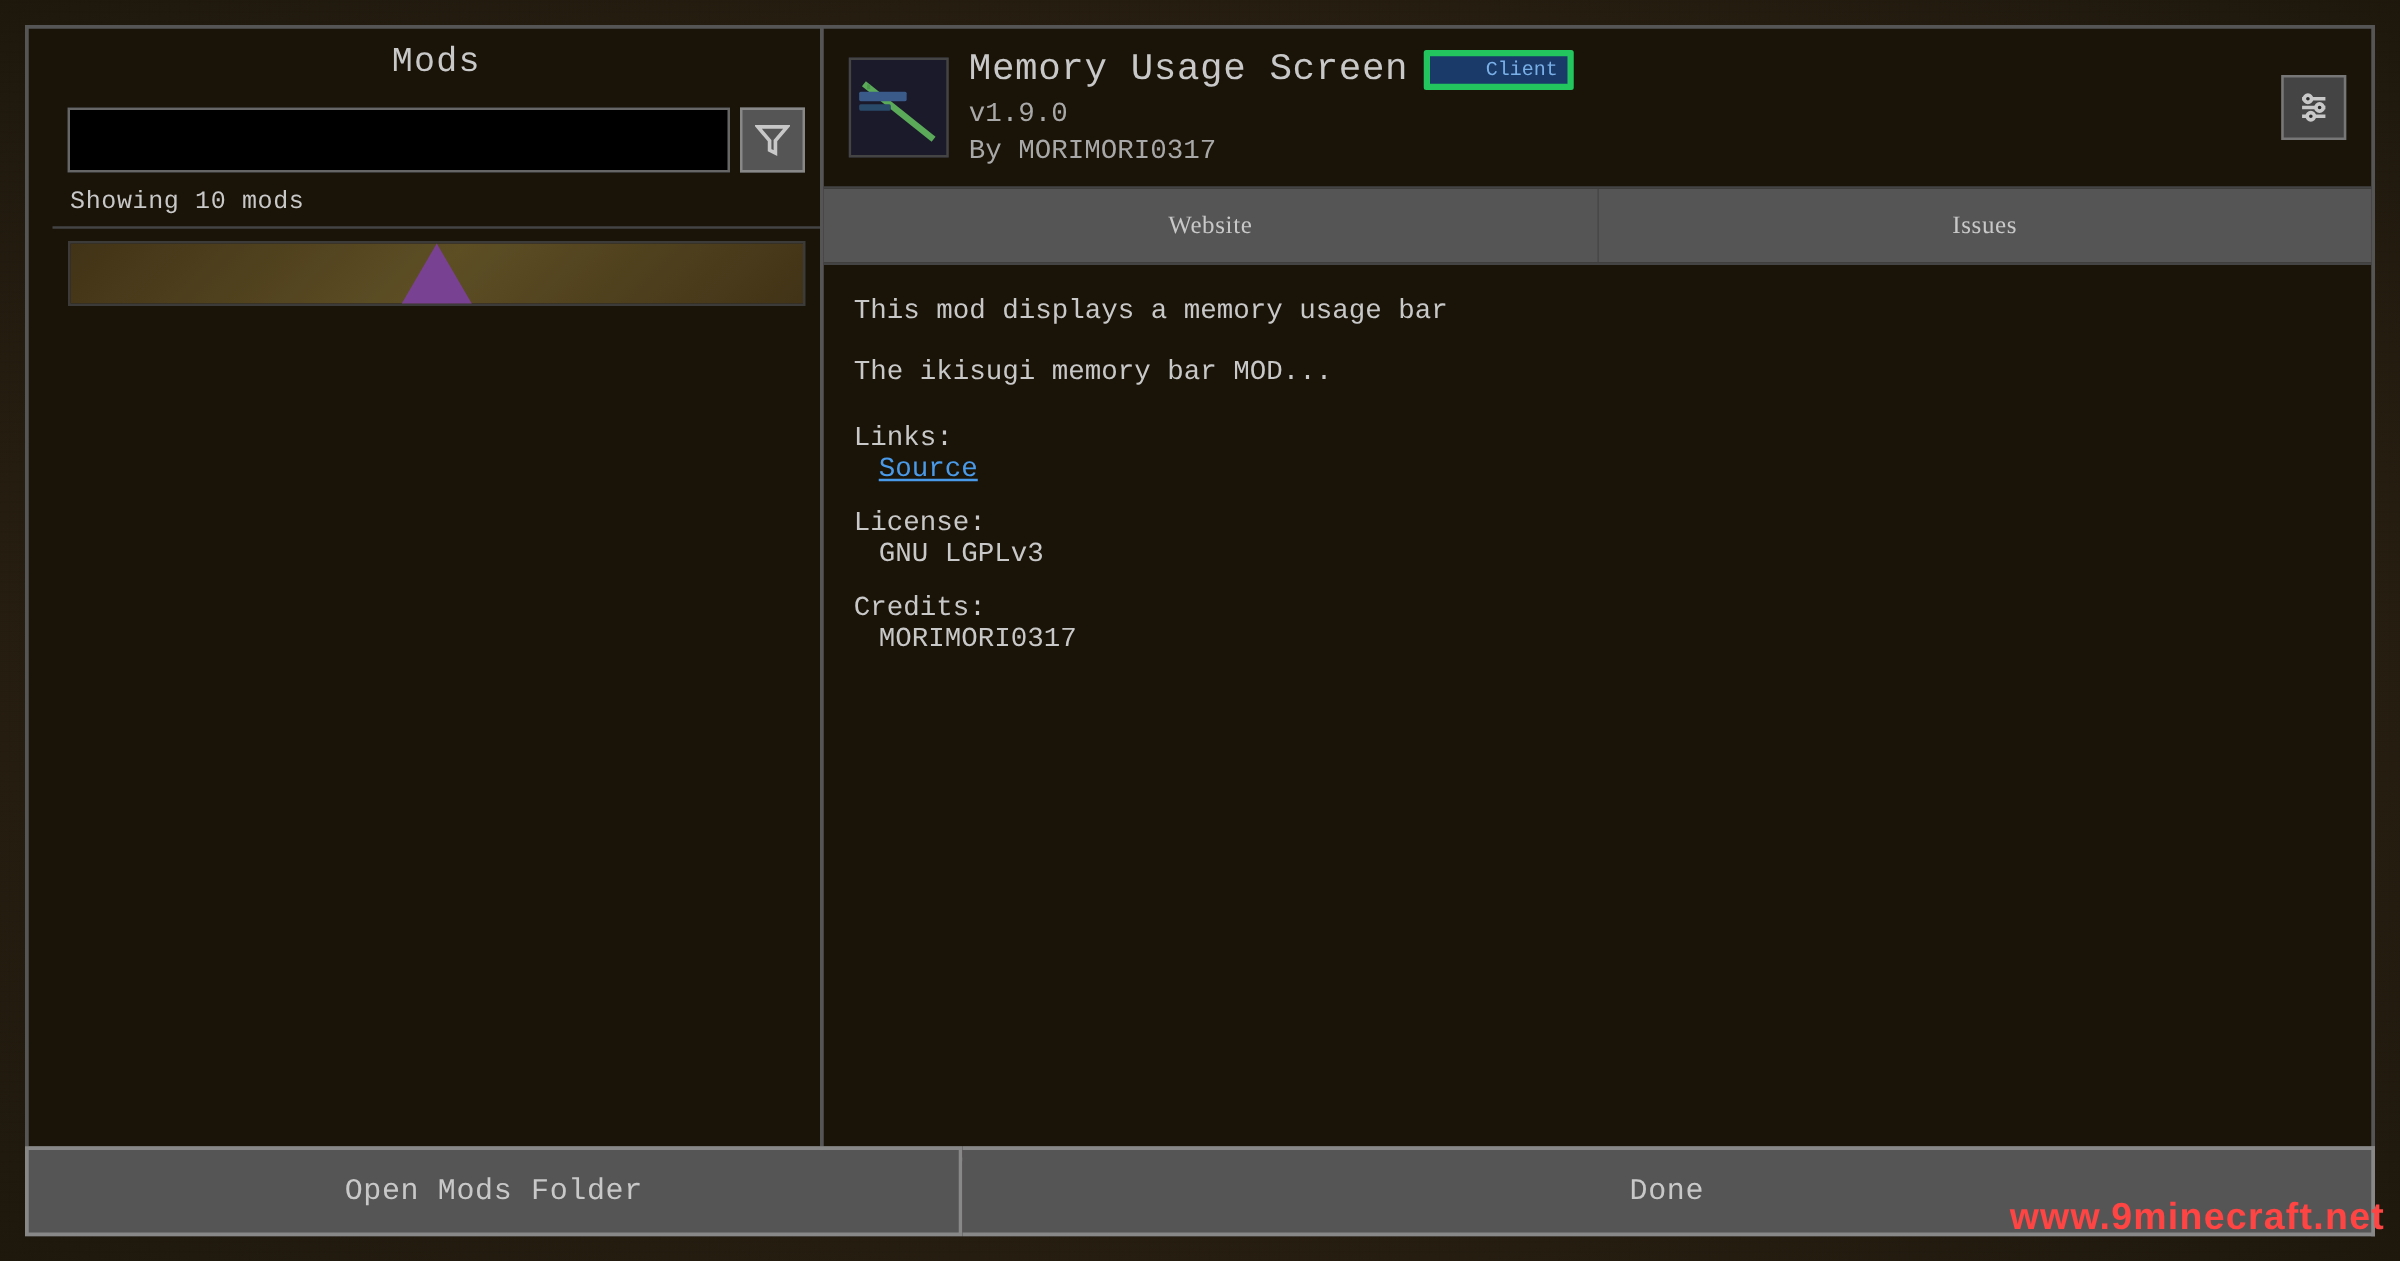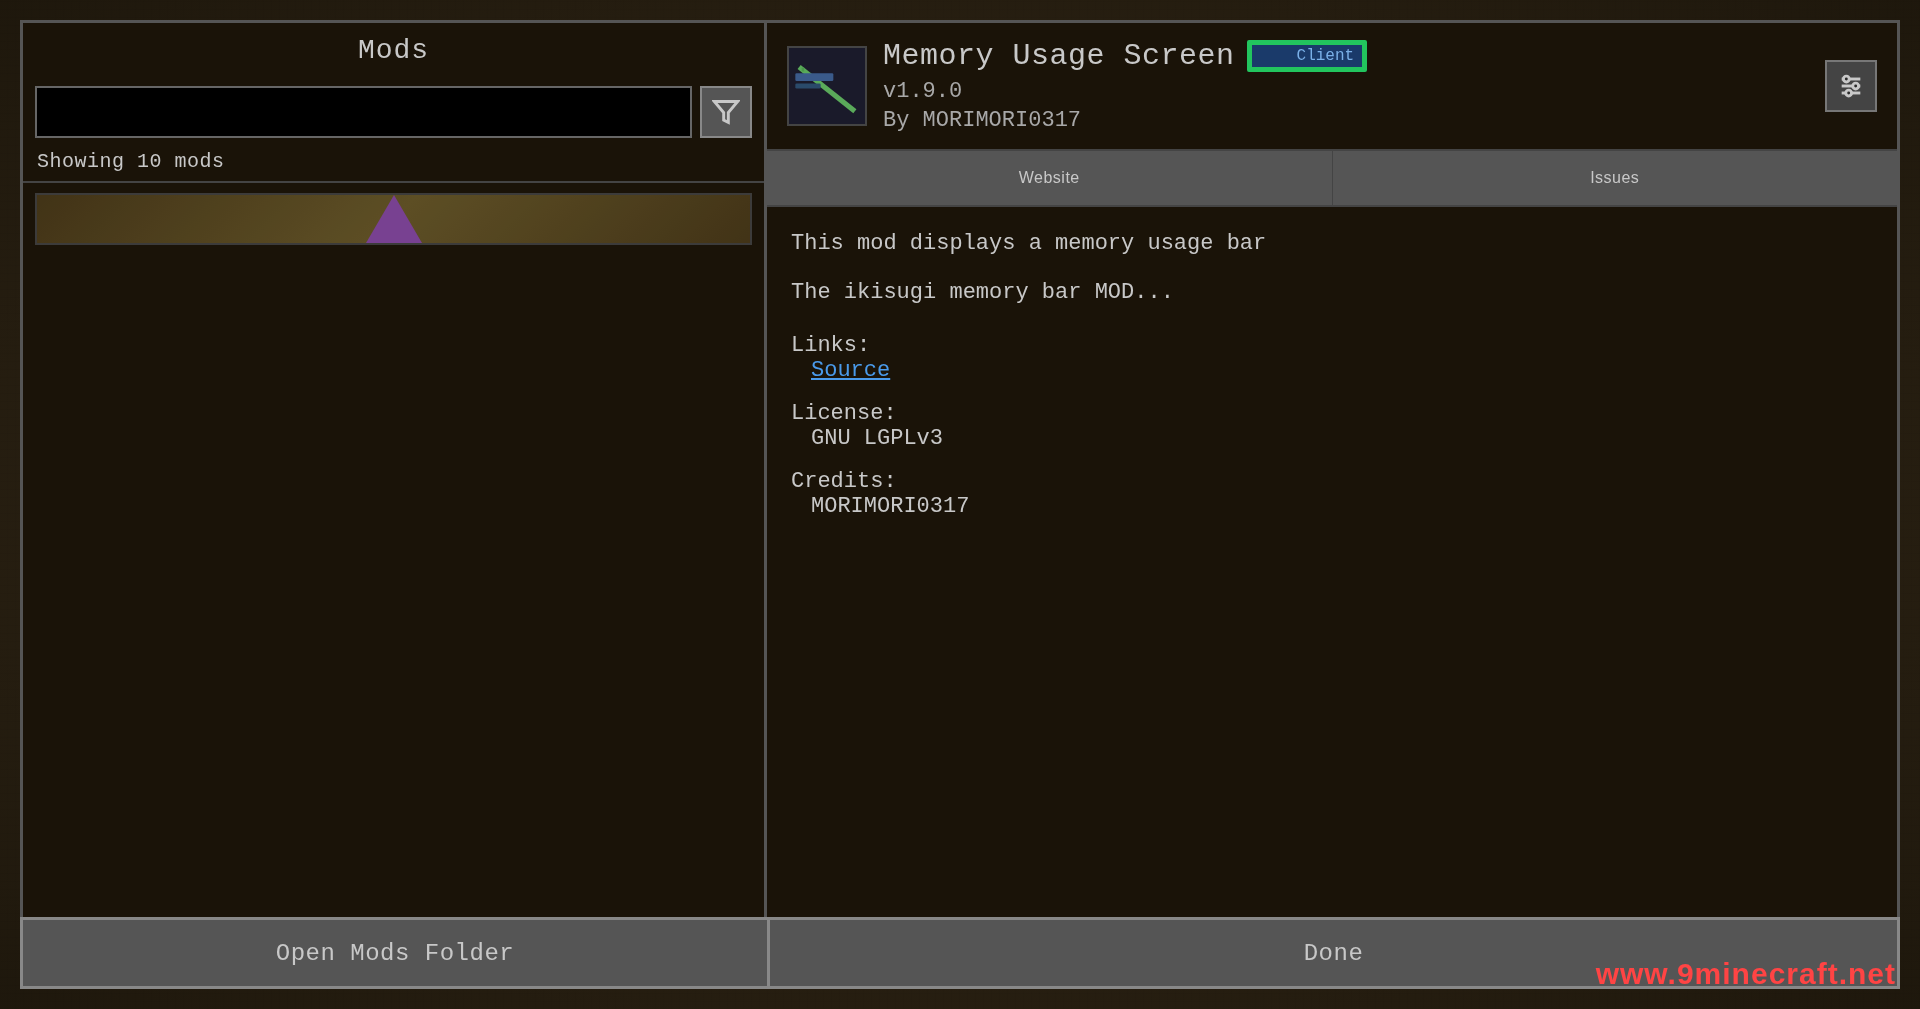--- a/index.html
+++ b/index.html
@@ -46,26 +46,27 @@
       top: 20px;
       left: 20px;
       right: 20px;
       bottom: 80px;
       display: flex;
       gap: 0;
     }
 
     
     .left-panel {
-      width: 744px;
+      width: 636px;
       display: flex;
       flex-direction: column;
       background-color: #1a1308;
       border: 3px solid #555;
       border-right: none;
+      padding-left: 19px;
     }
 
     .panel-title {
       text-align: center;
       color: #c8c8c8;
       font-size: 28px;
       padding: 12px;
       letter-spacing: 1px;
     }
 
@@ -247,24 +248,24 @@
       display: flex;
       border-bottom: 2px solid #444;
     }
 
     .detail-btn {
       flex: 1;
       background-color: #555;
       border: none;
       border-right: 1px solid #444;
       color: #c8c8c8;
-      font-size: 16px;
+      font-size: 20px;
       padding: 18px;
       cursor: pointer;
-      font-family: Liberation Sans, sans-serif;
+      font-family: Liberation Serif, serif;
       letter-spacing: 0.5px;
     }
 
     .detail-btn:last-child {
       border-right: none;
     }
 
     .detail-content {
       flex: 1;
       padding: 20px 24px;
@@ -350,21 +351,21 @@
       font-size: 24px;
       cursor: pointer;
       font-family: 'Courier New', Courier, monospace;
       letter-spacing: 0.5px;
     }
 
     
     .watermark {
       position: absolute;
       bottom: 18px;
-      right: 24px;
+      right: 12px;
       font-size: 30px;
       font-weight: bold;
       color: #cc2222;
       font-family: Arial, sans-serif;
       letter-spacing: 1px;
     }
 
     .watermark span {
       color: #ff4444;
     }

